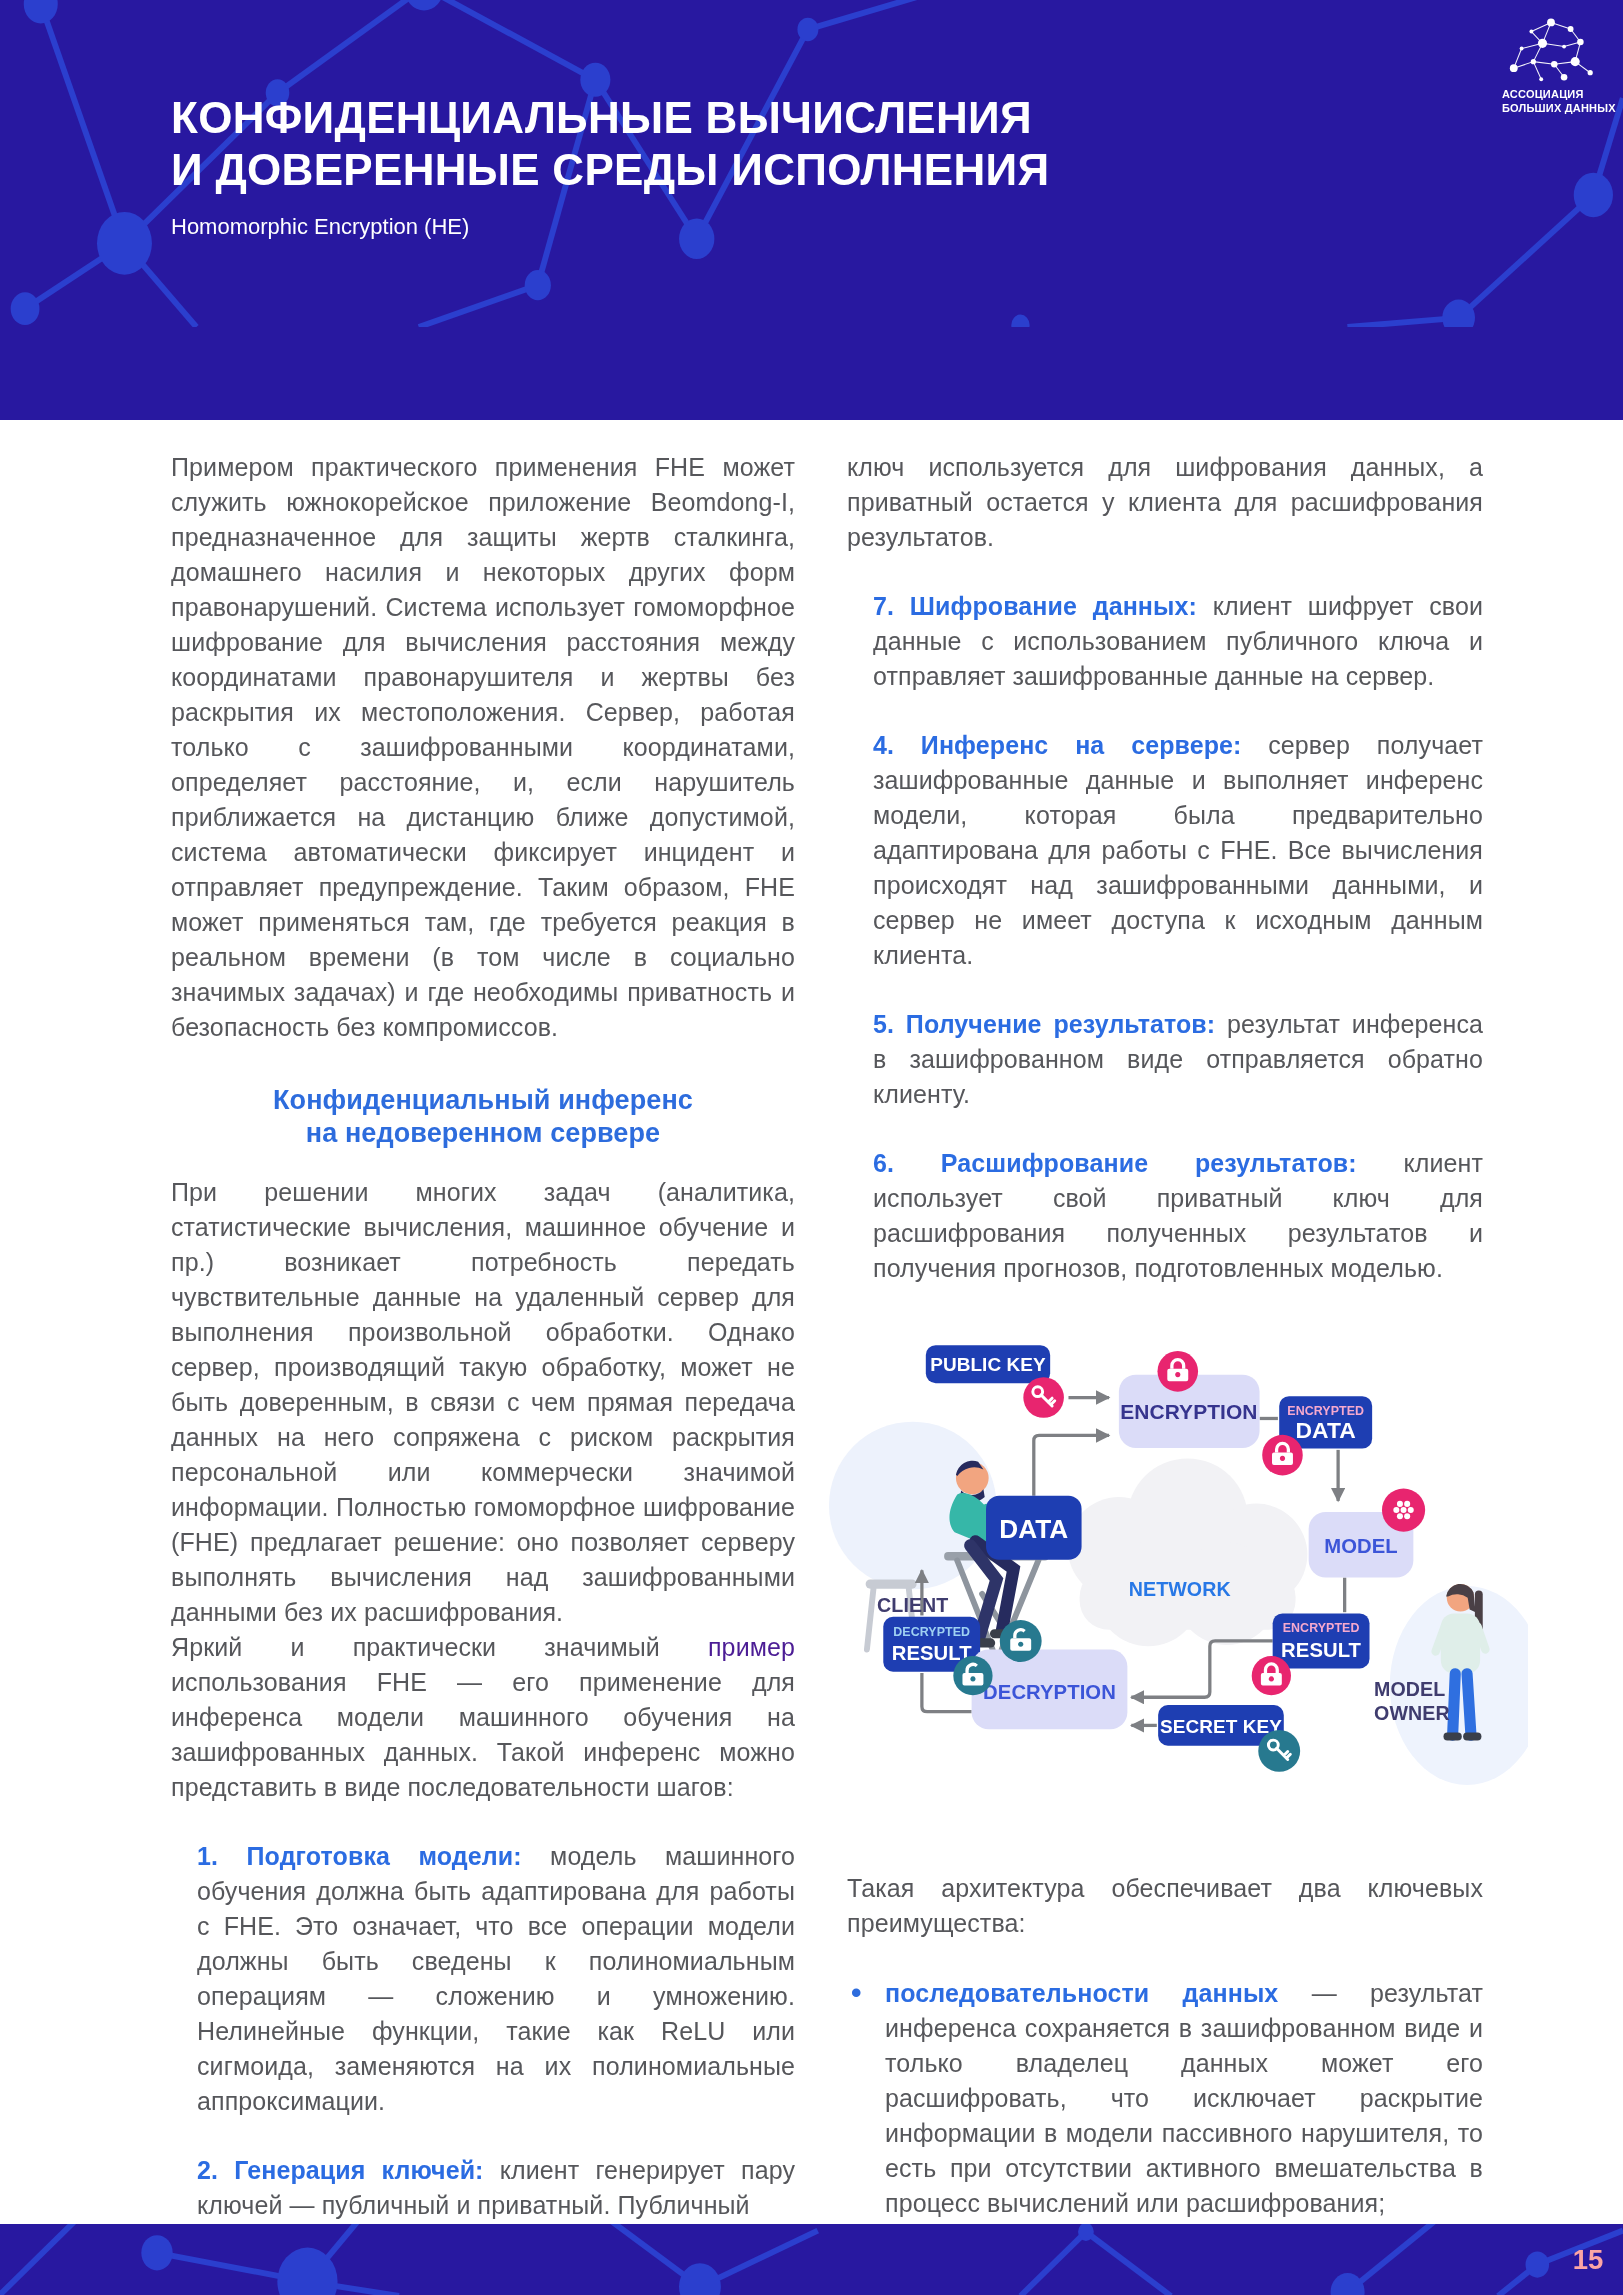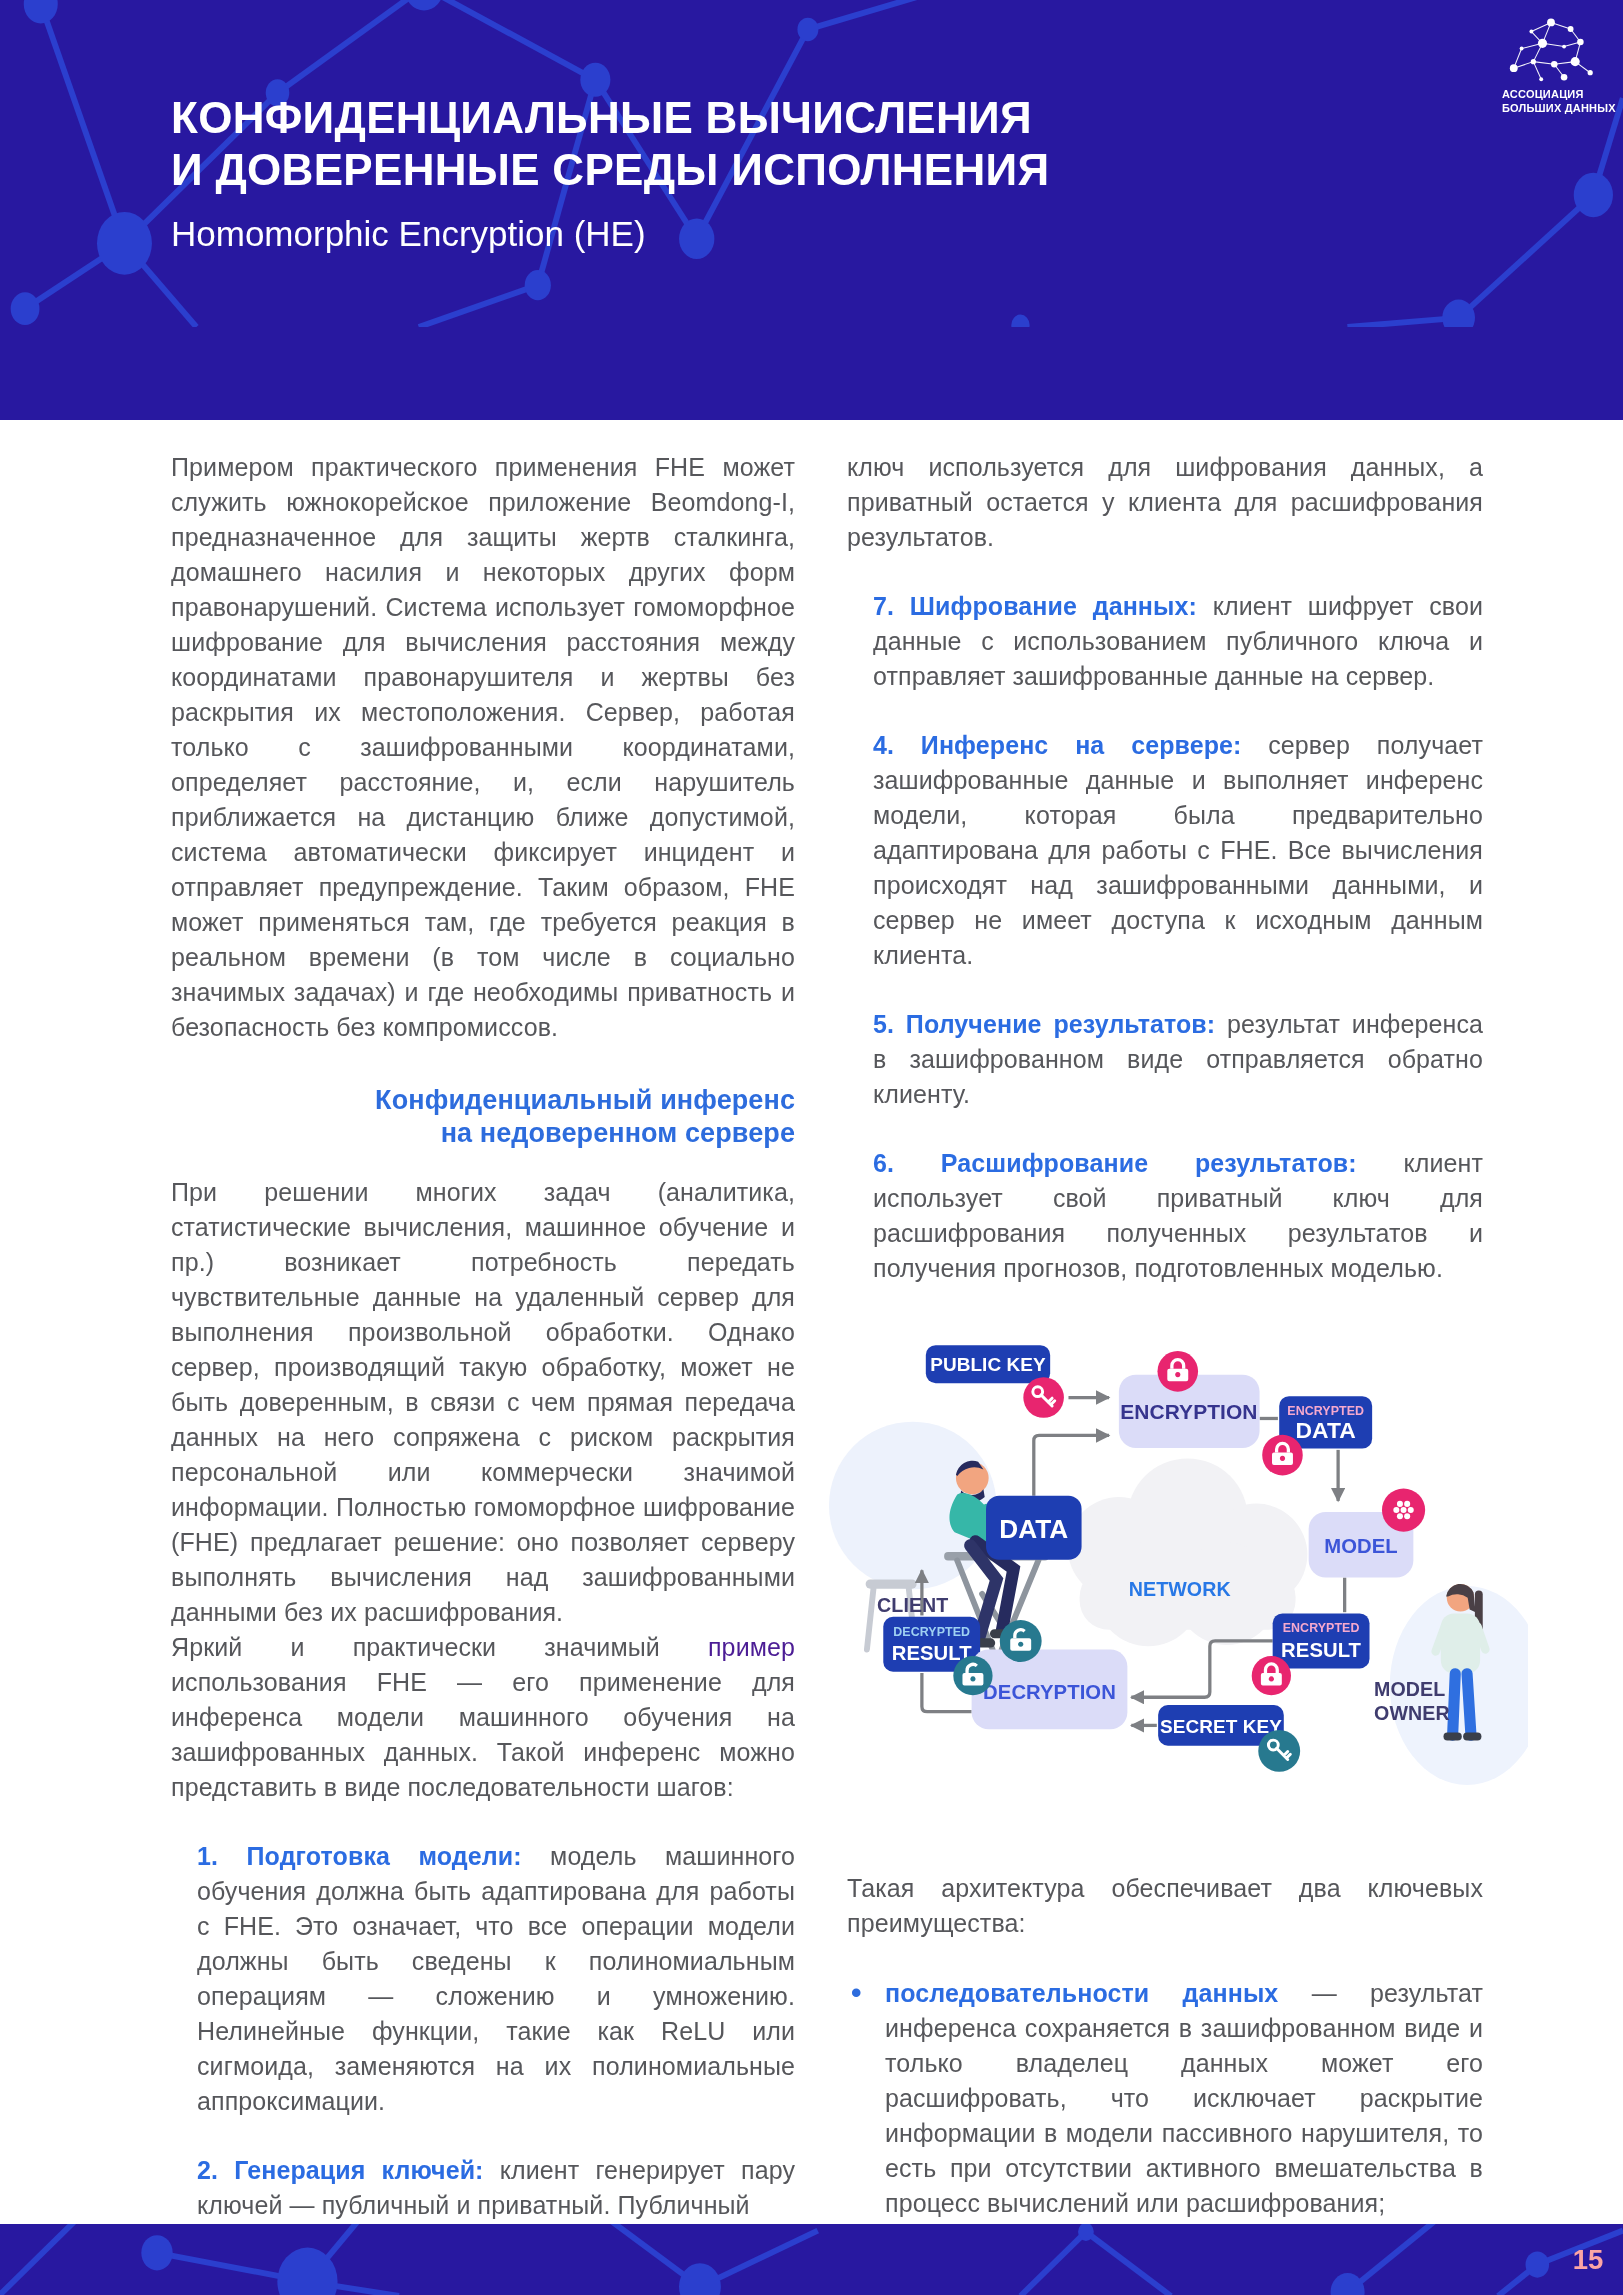--- a/index.html
+++ b/index.html
@@ -13,39 +13,39 @@
     position:absolute; left:0; top:0; width:1623px; height:420px;
     background:#2818A0; overflow:hidden;
   }
   .band-bottom {
     position:absolute; left:0; top:2224px; width:1623px; height:72px;
     background:#2818A0; overflow:hidden;
   }
   .pattern { position:absolute; left:0; top:0; }
   .title-block { position:absolute; left:171px; top:92px; color:#ffffff; z-index:2; }
   .title-line { font-size:44px; font-weight:700; line-height:52px; letter-spacing:0.3px; }
-  .subtitle   { font-size:35px; font-weight:400; line-height:47px; margin-top:14px; }
+  .subtitle   { font-size:22px; font-weight:400; line-height:47px; margin-top:7px; }
   .logo { position:absolute; left:1502px; top:17px; width:115px; color:#ffffff; z-index:2; }
   .logo-text { font-size:11px; font-weight:700; line-height:13.7px; letter-spacing:0.2px; }
   .page-num {
     position:absolute; right:19.6px; top:19.6px; color:#fca5a5;
     font-size:27.5px; font-weight:700; z-index:2;
   }
   
   .col {
     position:absolute; top:450px; color:#56575B;
     font-size:25px; line-height:35px; text-align:justify; letter-spacing:0.1px;
   }
   .col-left  { left:171px;  width:624px; }
   .col-right { left:847px; width:636px; }
   .col p { margin:0; }
   .mt { margin-top:34px; }
   h2.section {
     color:#2D6CDD; font-size:27px; line-height:33px; font-weight:700;
-    margin:39px 0 25px 0; text-align:right;
+    margin:39px 0 25px 0; text-align:center;
   }
   .num-item { padding-left:26px; margin-top:34px; }
   .num-label { color:#2B6CE2; font-weight:700; }
   a.link { color:#4c1d95; cursor:pointer; }
   .bullet-item { position:relative; padding-left:38px; margin-top:35px; }
   .bullet-dot {
     position:absolute; left:3.9px; top:-1.3px; color:#2D6CDD; font-size:30px; font-weight:700;
   }
   figure.diagram {
     margin:33px 0 35px -26px; width:707px; height:517px; position:relative; padding:0;

